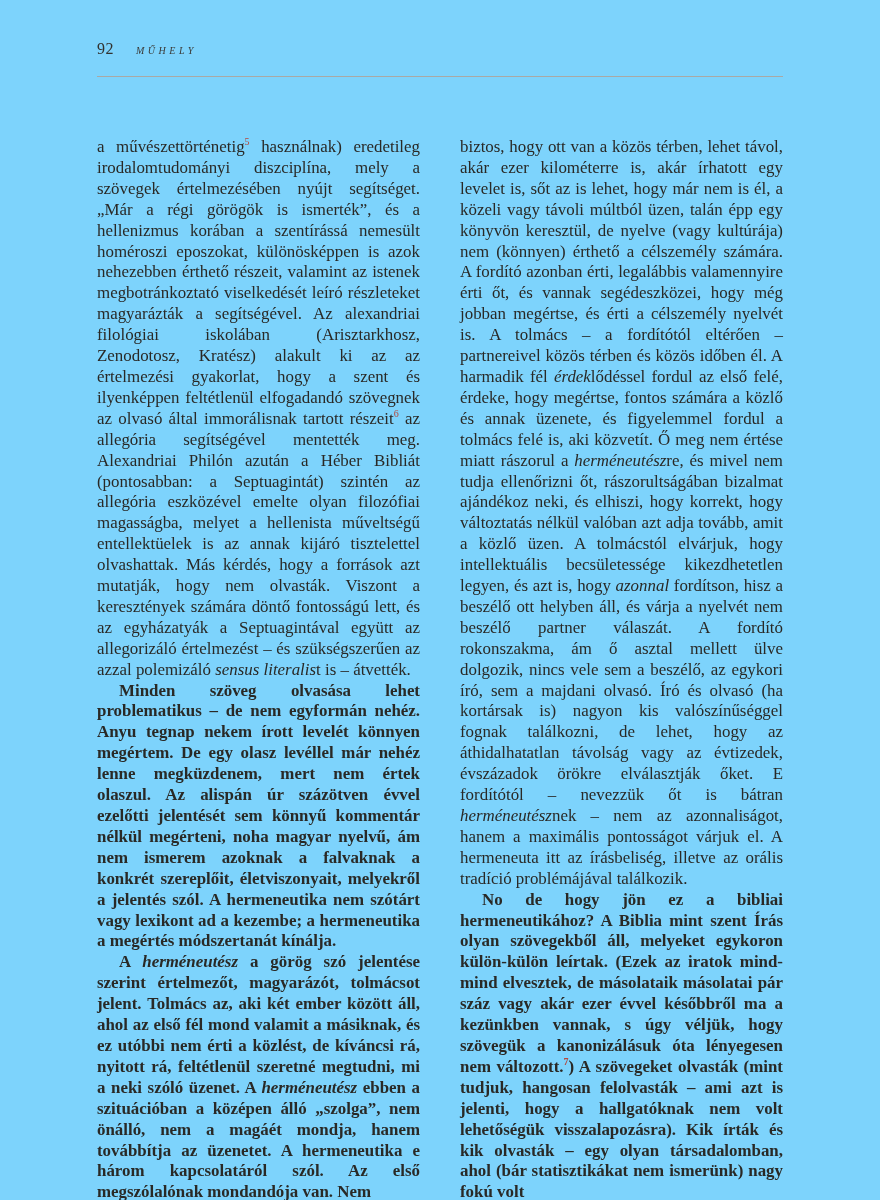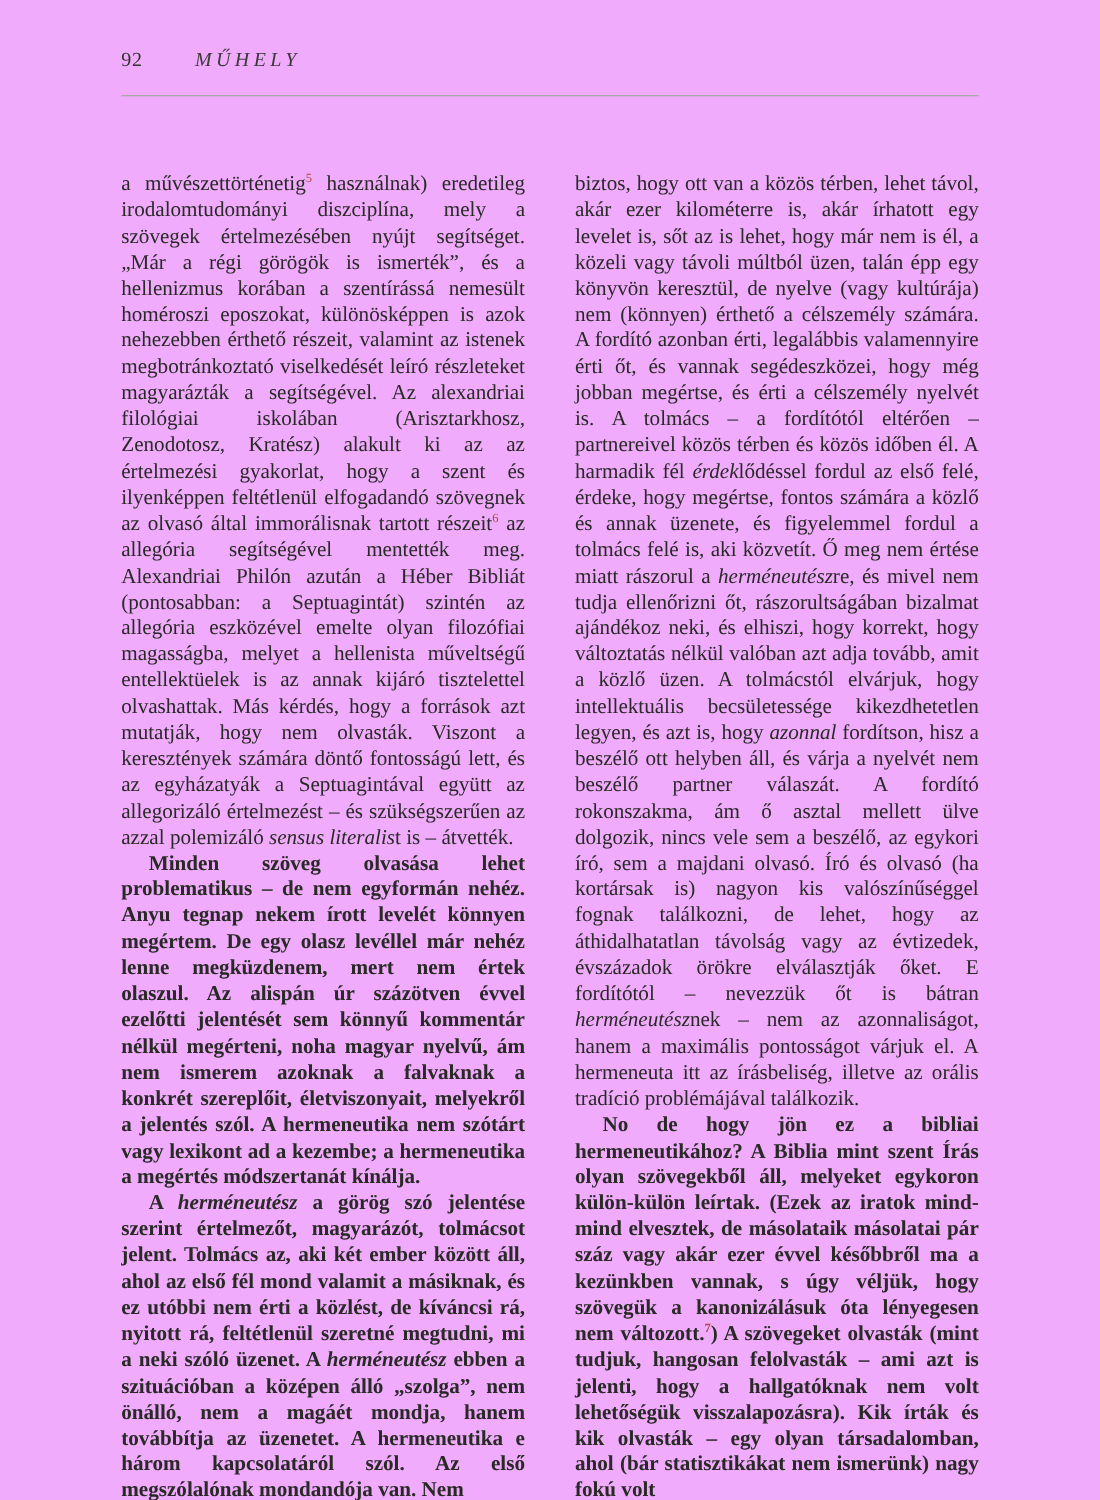--- a/index.html
+++ b/index.html
@@ -2,42 +2,41 @@
 <html lang="hu"><head>
 <meta charset="utf-8">
 <style>
   * { margin: 0; padding: 0; box-sizing: border-box; }
   html, body { width: 880px; background: #fbfbfa; }
   body { font-family: "Liberation Serif", serif; color: #272725; }
   .page {
     position: relative;
     width: 880px;
     height: 1200px;
-    background: #f0abfc;
+    background: #7dd3fc;
     overflow: hidden;
   }
   .header {
     position: absolute;
     top: 40px;
     left: 97px;
     display: flex;
     align-items: baseline;
     gap: 22px;
   }
   .page-number {
     font-size: 16px;
     color: #32322f;
     letter-spacing: 0.5px;
   }
   .section-title {
     font-style: italic;
-    font-size: 16px;
+    font-size: 10px;
     letter-spacing: 3.5px;
     color: #3a3a37;
-    margin-left: 20px;
   }
   .header-rule {
     position: absolute;
     top: 76px;
     left: 97px;
     width: 686px;
     height: 1px;
     background: #a9a9a5;
   }
   .columns {

